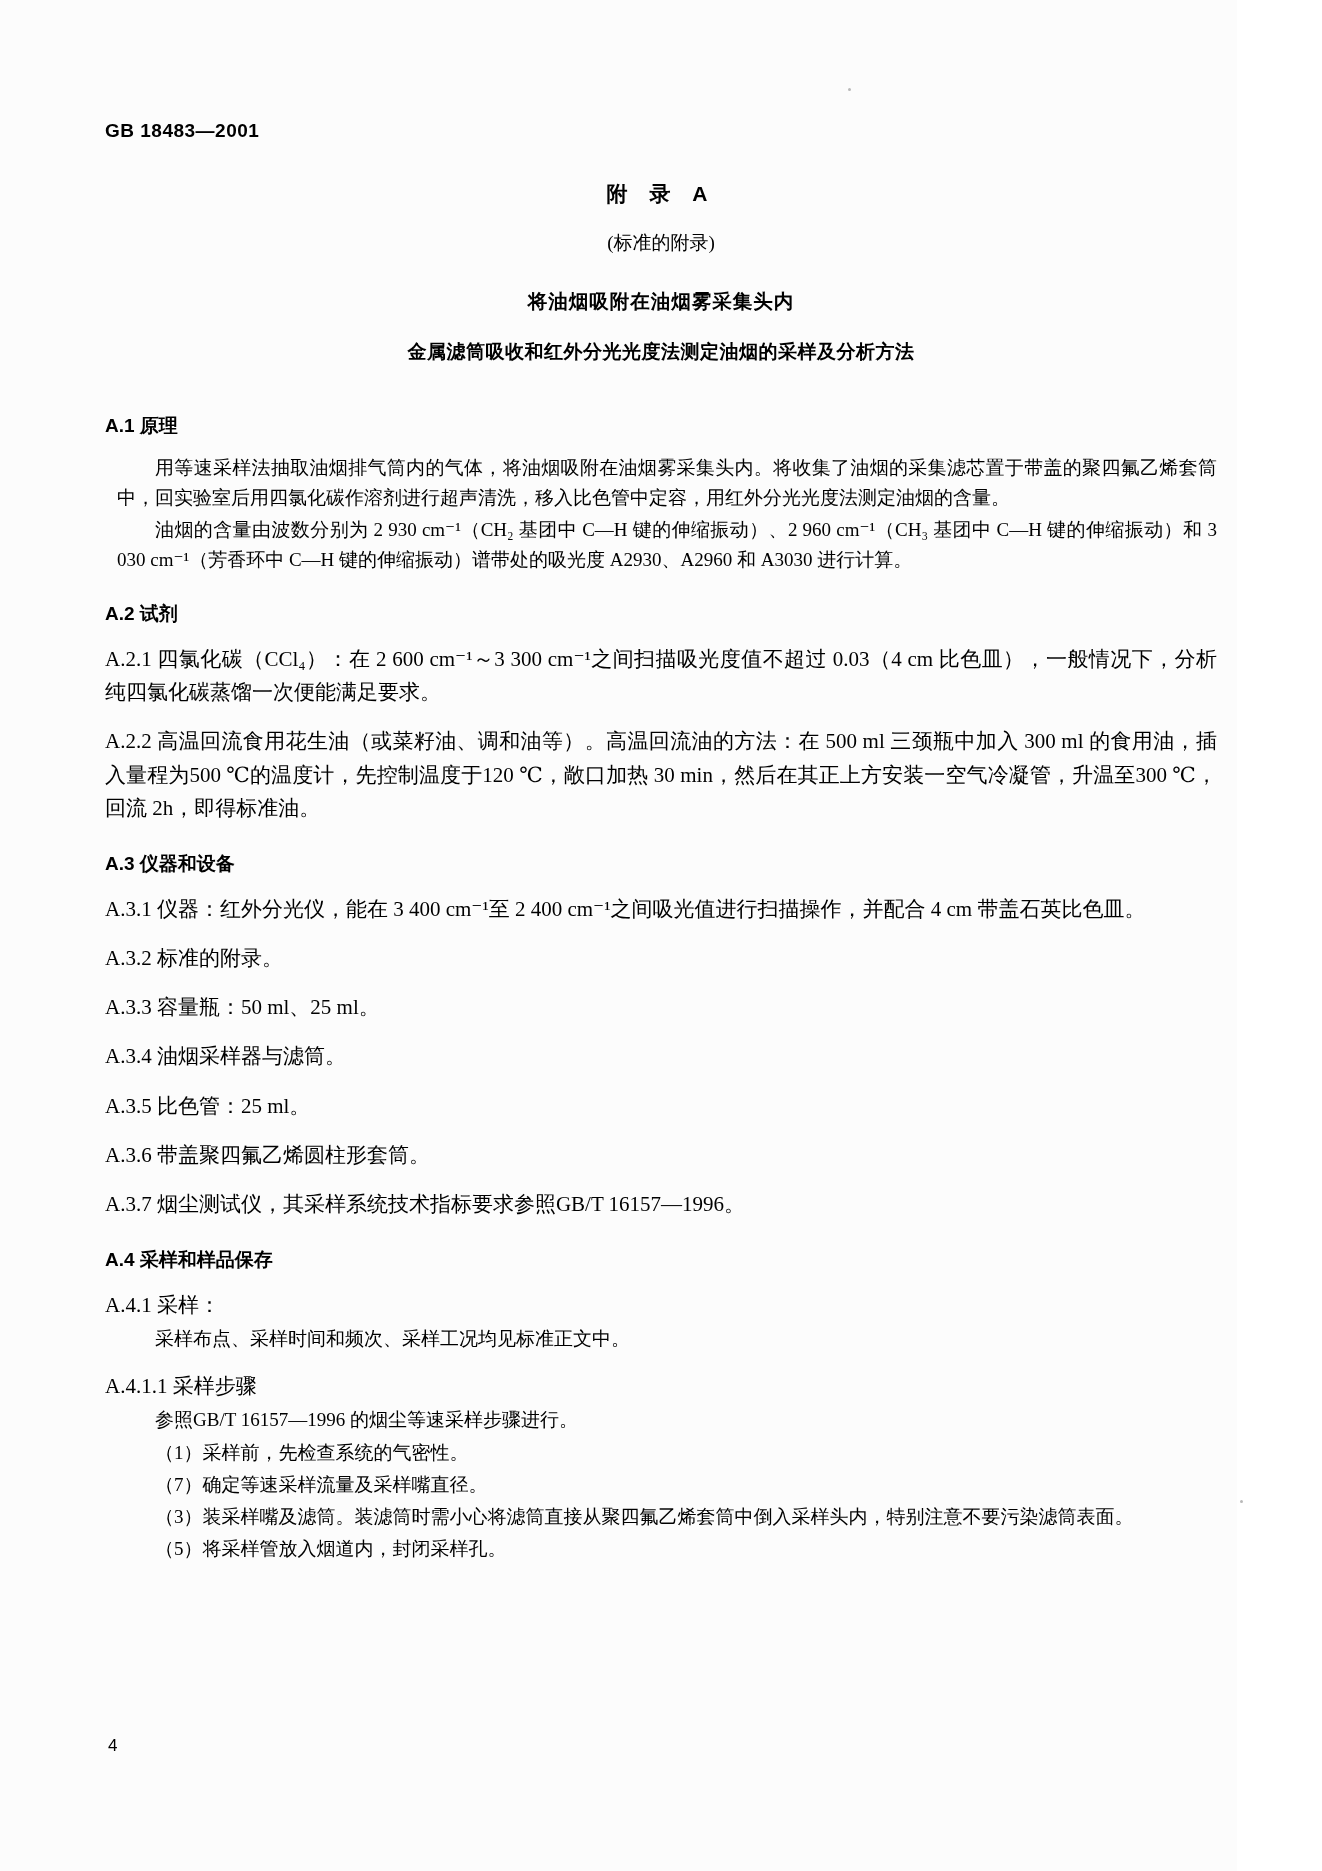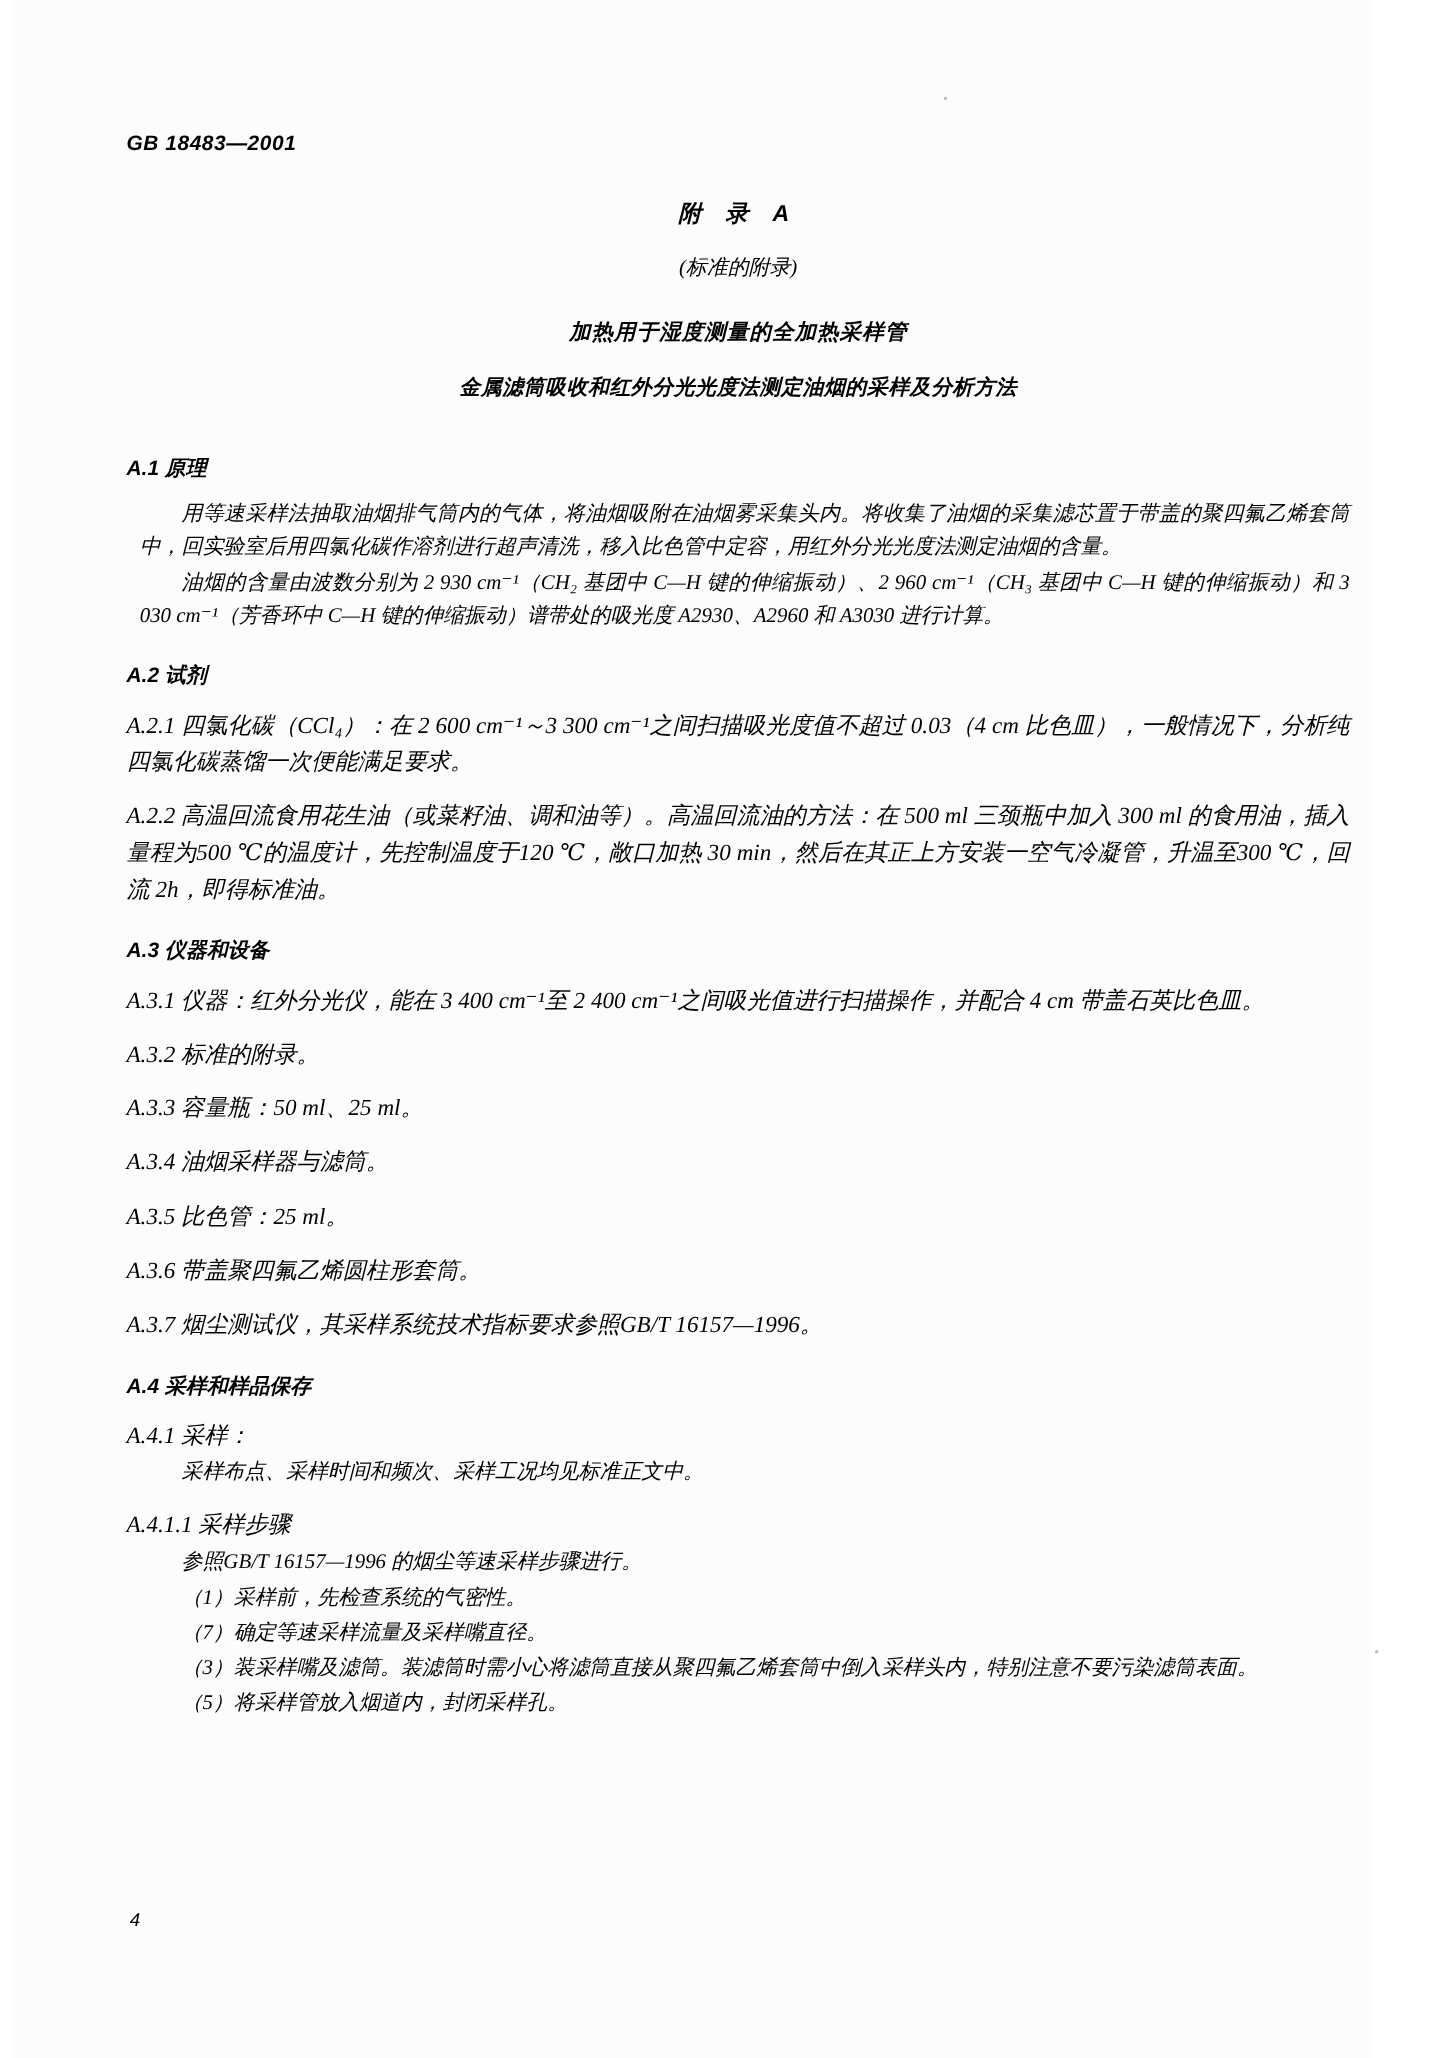--- a/index.html
+++ b/index.html
@@ -10,25 +10,24 @@
   body {
     width: 1322px;
     height: 1871px;
     font-family: "Liberation Serif", "DejaVu Serif", serif;
     color: #000000;
     position: relative;
     overflow: hidden;
   }
   .page {
     position: absolute;
-    left: 10px; top: 0;
+    left: 0; top: 0;
     width: 1237px;
     height: 1871px;
     background: #fcfcfc;
-    font-style: italic;
   }
   .content {
     position: absolute;
     left: 105px;
     top: 120px;
     width: 1112px;
   }
   .header-code {
     font-family: "Liberation Sans", "DejaVu Sans", sans-serif;
     font-size: 19px;
@@ -108,21 +107,21 @@
 
   <div class="speck" style="left:848px; top:88px;"></div>
   <div class="speck" style="left:1240px; top:1500px;"></div>
 
   <div class="content">
 
     <div class="header-code">GB 18483—2001</div>
 
     <div class="annex-title">附 录 A</div>
     <div class="annex-sub">(标准的附录)</div>
-    <div class="doc-title">加热用于湿度测量的全加热采样管</div>
+    <div class="doc-title">将油烟吸附在油烟雾采集头内</div>
     <div class="doc-subtitle">金属滤筒吸收和红外分光光度法测定油烟的采样及分析方法</div>
 
     <div class="sec-head">A.1 原理</div>
     <p class="para indent">用等速采样法抽取油烟排气筒内的气体，将油烟吸附在油烟雾采集头内。将收集了油烟的采集滤芯置于带盖的聚四氟乙烯套筒中，回实验室后用四氯化碳作溶剂进行超声清洗，移入比色管中定容，用红外分光光度法测定油烟的含量。</p>
     <p class="para indent">油烟的含量由波数分别为 2 930 cm⁻¹（CH₂ 基团中 C—H 键的伸缩振动）、2 960 cm⁻¹（CH₃ 基团中 C—H 键的伸缩振动）和 3 030 cm⁻¹（芳香环中 C—H 键的伸缩振动）谱带处的吸光度 A2930、A2960 和 A3030 进行计算。</p>
 
     <div class="sec-head">A.2 试剂</div>
     <p class="item">A.2.1 四氯化碳（CCl₄）：在 2 600 cm⁻¹～3 300 cm⁻¹之间扫描吸光度值不超过 0.03（4 cm 比色皿），一般情况下，分析纯四氯化碳蒸馏一次便能满足要求。</p>
     <p class="item">A.2.2 高温回流食用花生油（或菜籽油、调和油等）。高温回流油的方法：在 500 ml 三颈瓶中加入 300 ml 的食用油，插入量程为500 ℃的温度计，先控制温度于120 ℃，敞口加热 30 min，然后在其正上方安装一空气冷凝管，升温至300 ℃，回流 2h，即得标准油。</p>
 

